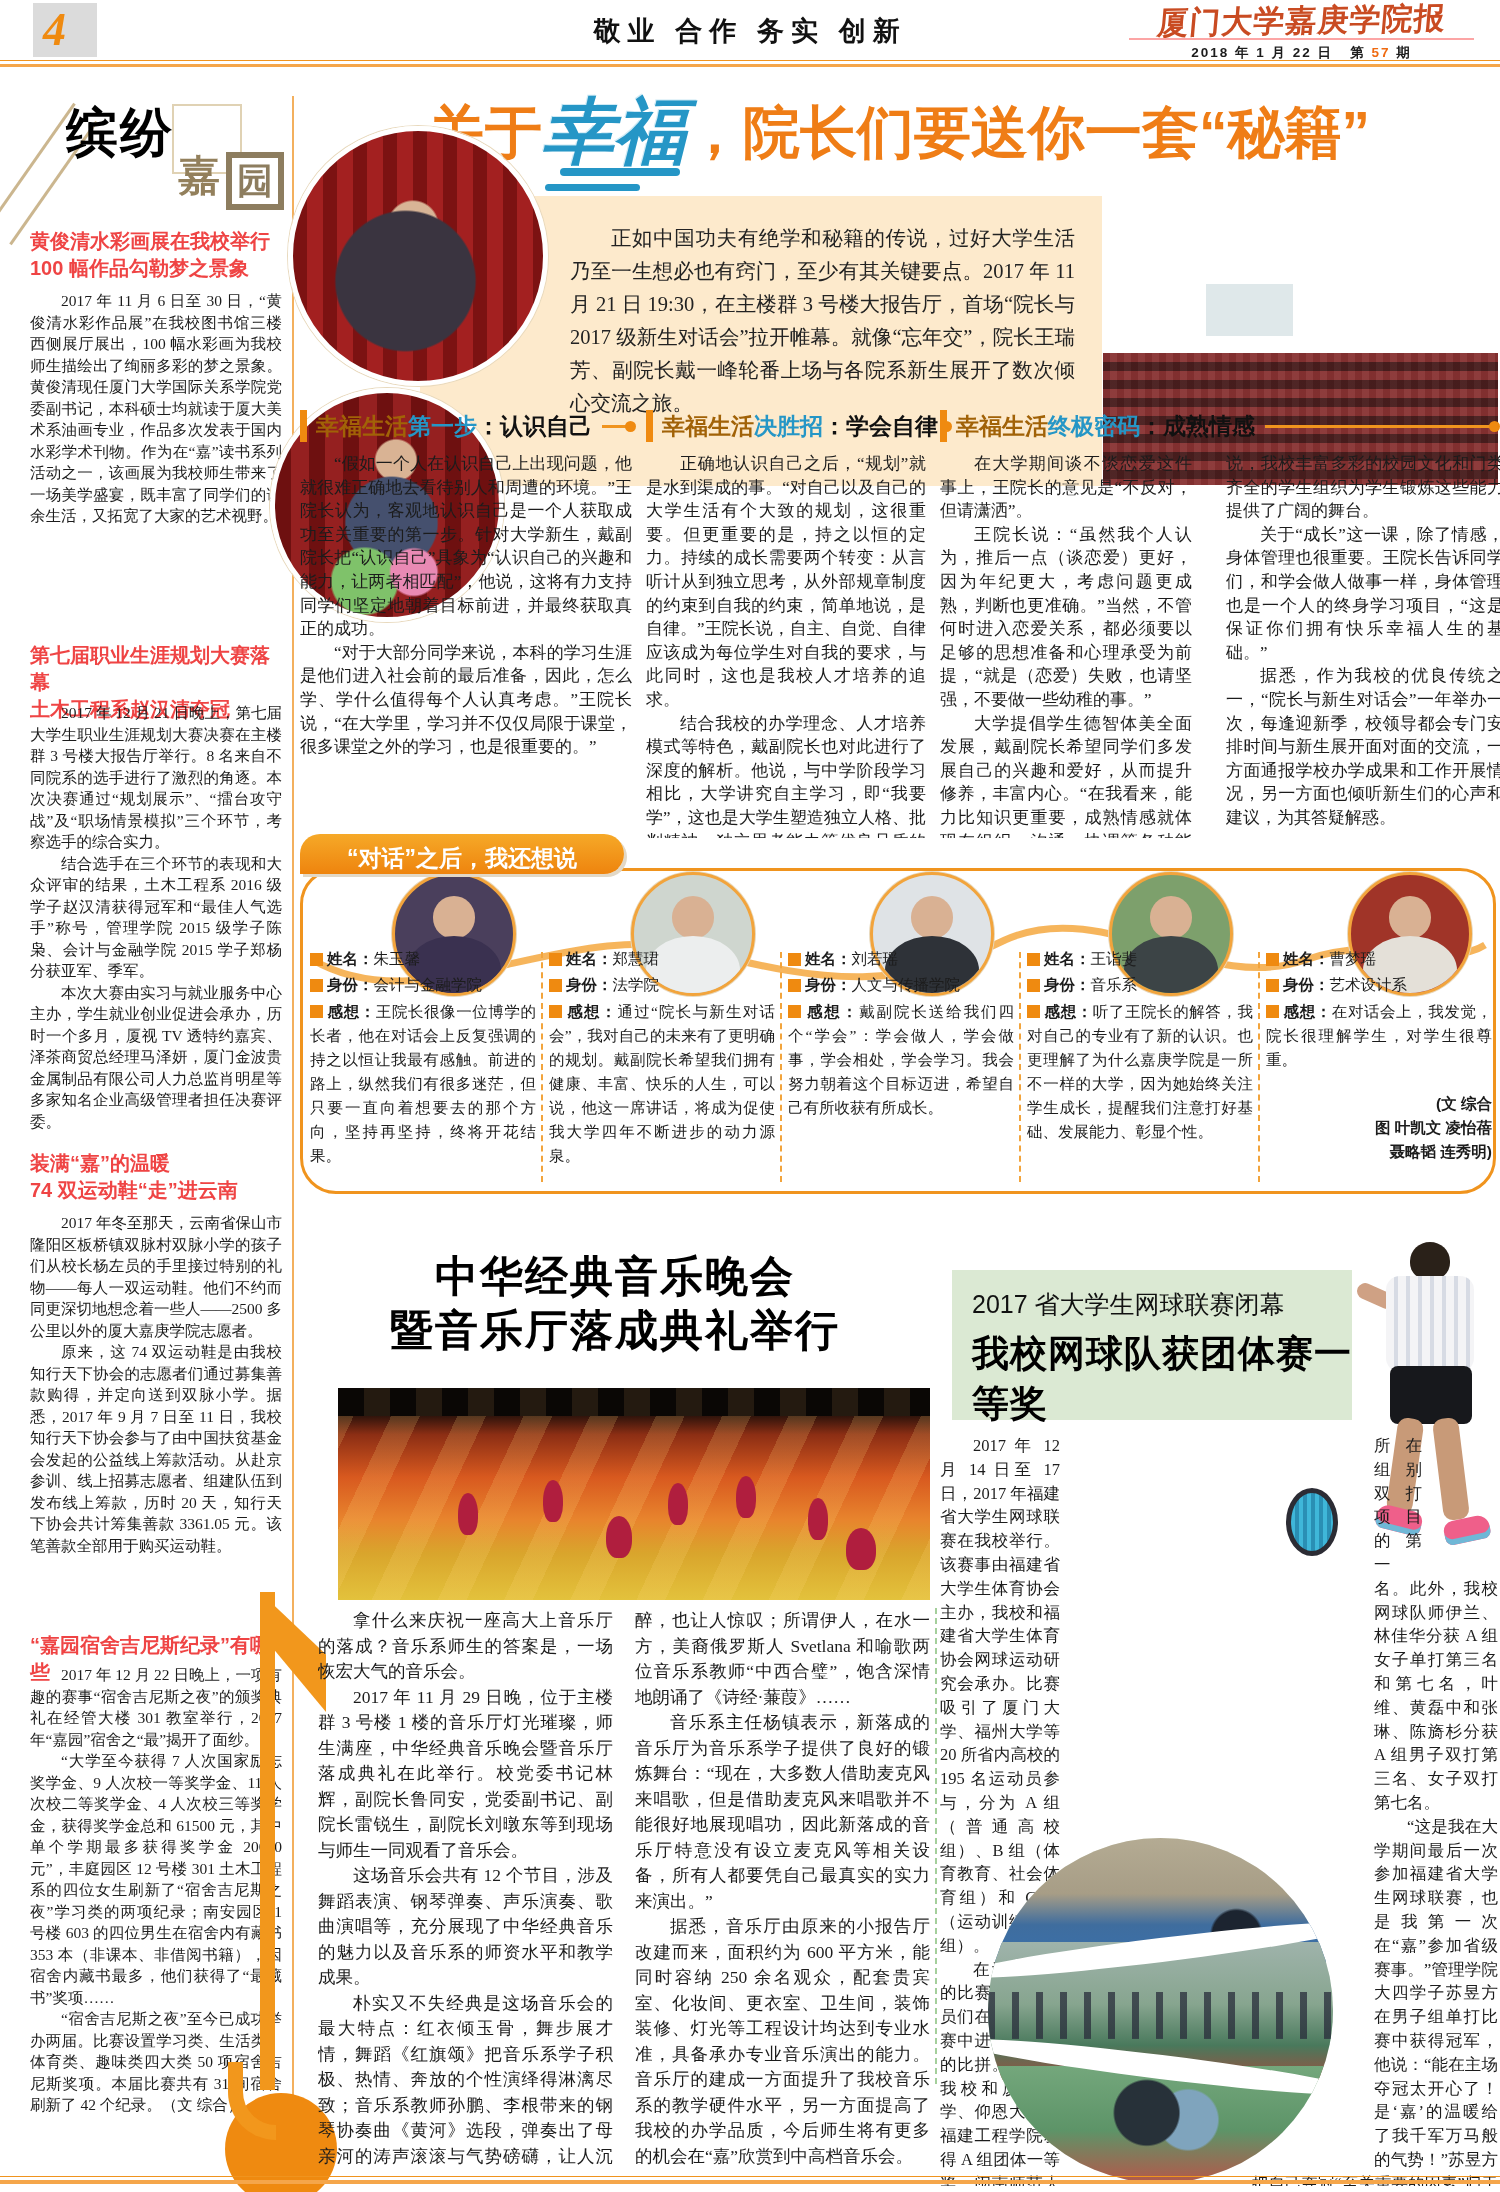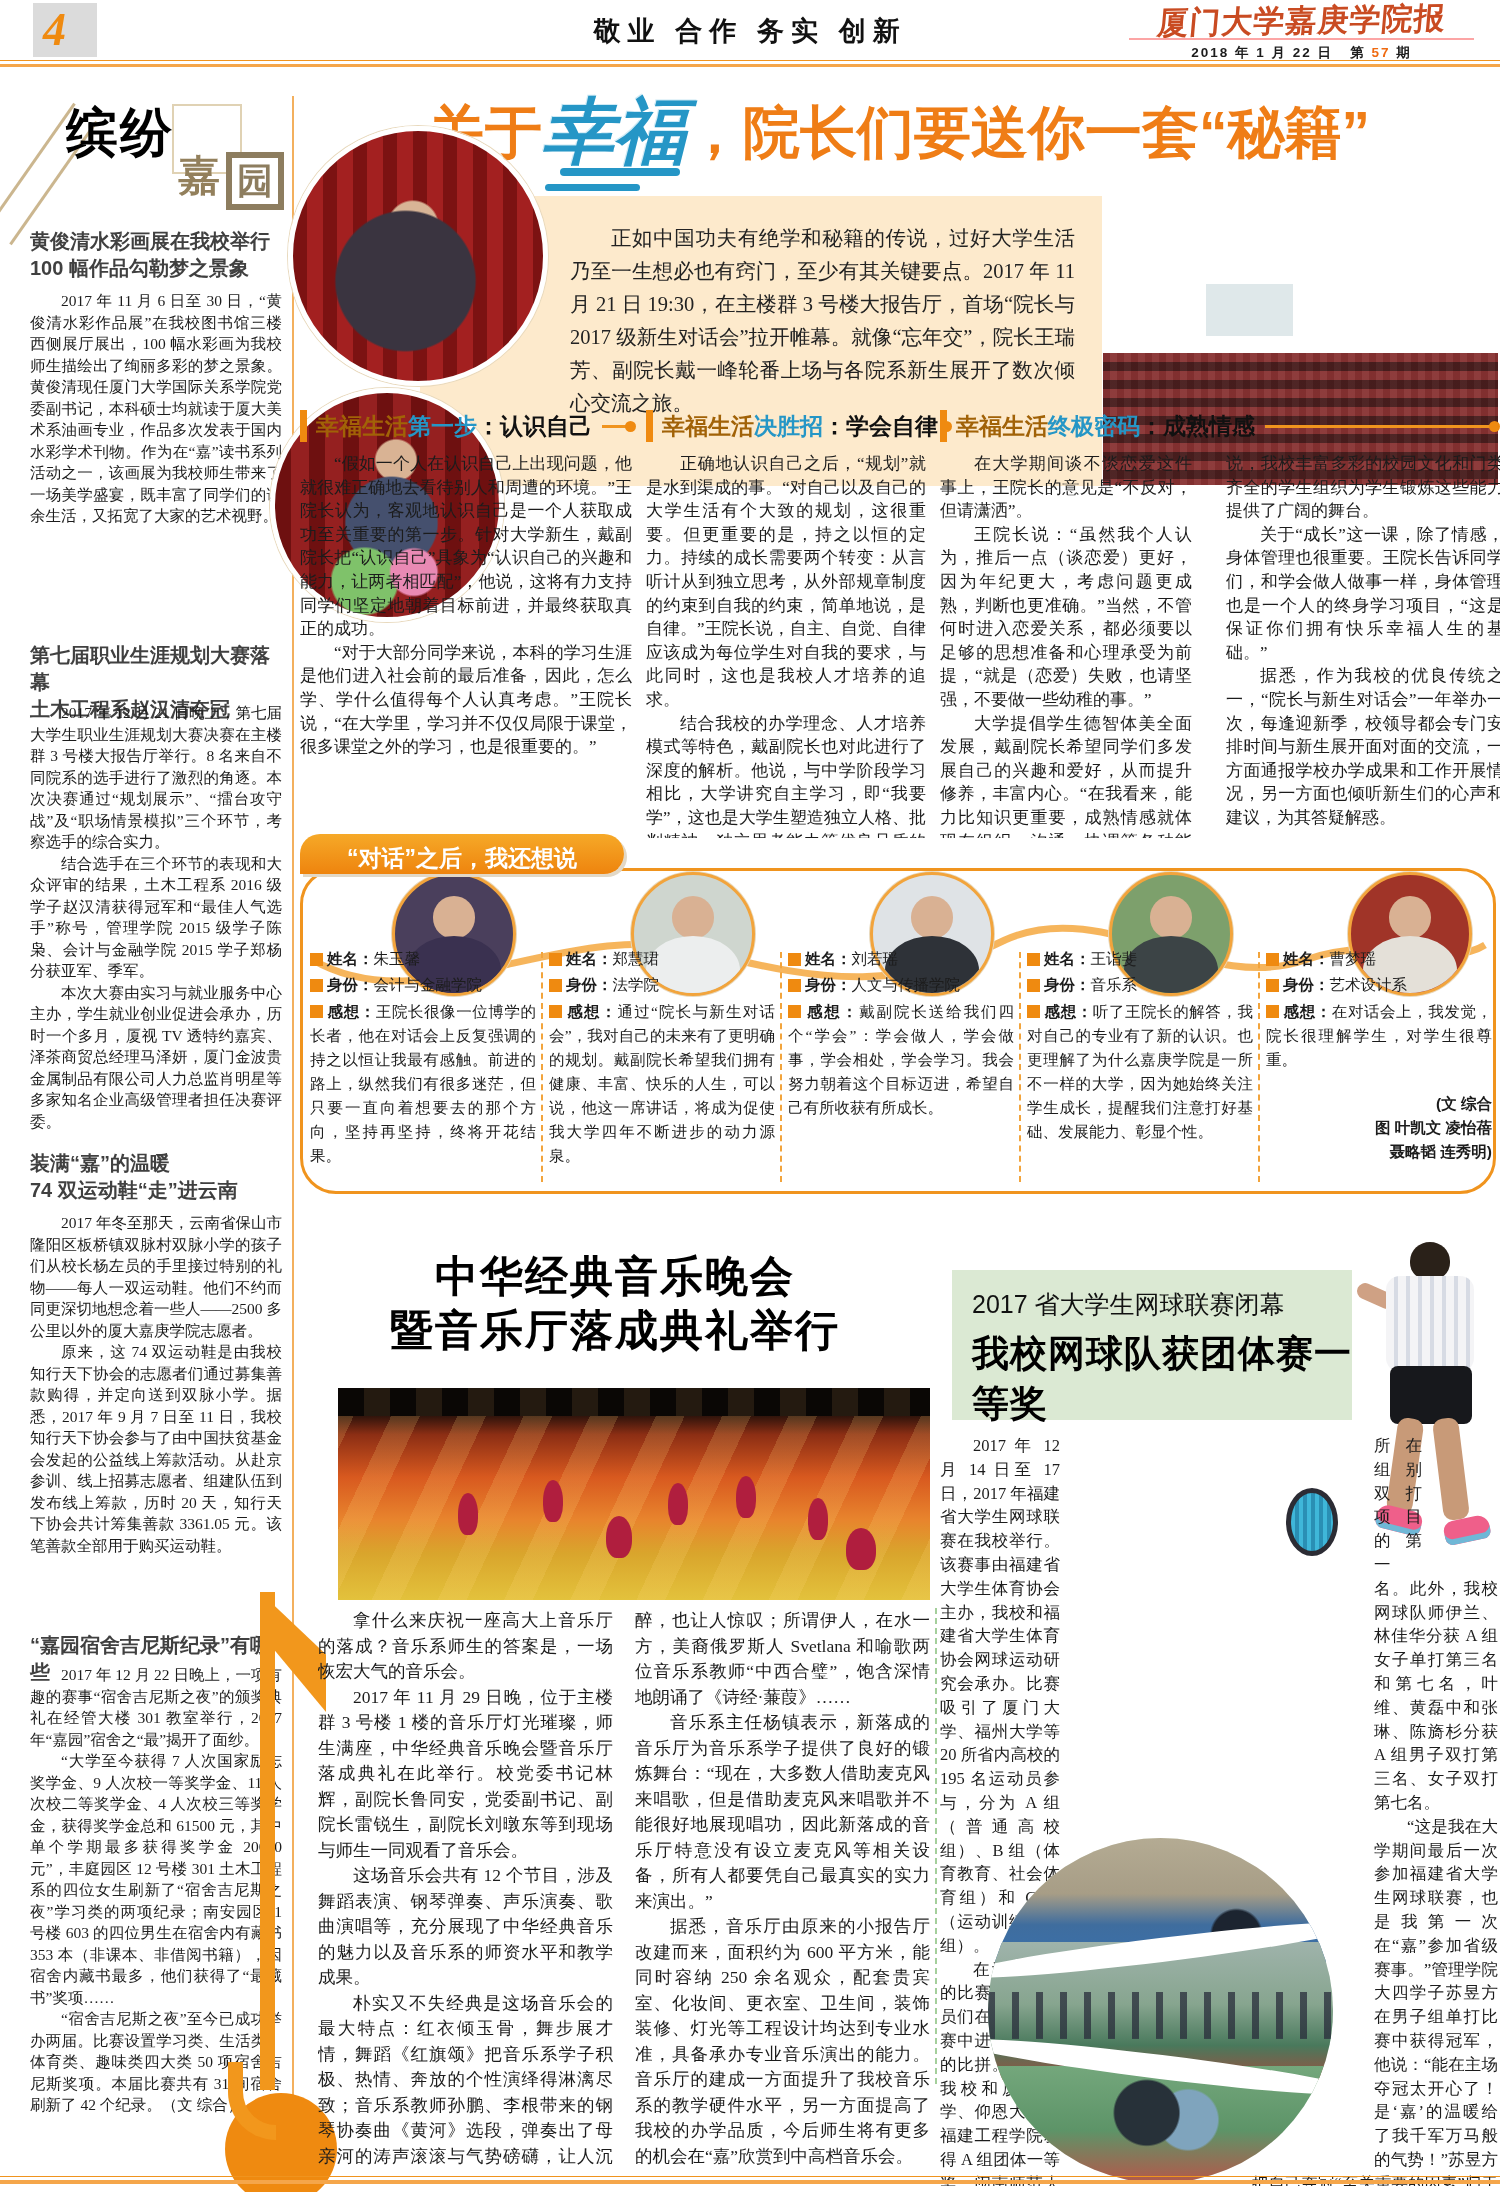--- a/index.html
+++ b/index.html
@@ -22,21 +22,21 @@
   .issue-no { color:#ef6a10; }
 
   
   .side-divider { left:292px; top:96px; width:2px; height:2076px; background:#f3b05e; }
   .logo-slash { width:3px; height:150px; background:#cbb68f; transform:rotate(35deg); }
   .logo-bin { left:66px; top:98px; font-size:52px; font-weight:bold; color:#000000; letter-spacing:2px; font-family:"Liberation Serif", serif; }
   .logo-sq { left:172px; top:104px; width:70px; height:70px; border:2px solid #e0d2b4; }
   .logo-jia { left:178px; top:148px; font-size:42px; font-weight:bold; color:#93805c; font-family:"Liberation Serif", serif; }
   .logo-yuan-box { left:226px; top:152px; width:58px; height:58px; border:6px solid #8d7d5f; background:#fff; text-align:center; }
   .logo-yuan { font-size:36px; font-weight:bold; color:#8d7d5f; line-height:46px; font-family:"Liberation Serif", serif; }
-  .sb-title { left:30px; width:252px; font-weight:bold; font-size:20px; line-height:1.35; font-family:"Liberation Sans", sans-serif; color:#404040; }
+  .sb-title { left:30px; width:252px; font-weight:bold; font-size:20px; line-height:1.35; font-family:"Liberation Sans", sans-serif; color:#ef4444; }
   .sb-body { left:30px; width:252px; font-size:15.5px; line-height:21.5px; overflow:hidden; }
   .sb-circle { left:225px; top:2093px; width:112px; height:112px; border-radius:50%; background:#ef8a10; }
 
   
   .headline { left:428px; top:80px; width:1070px; white-space:nowrap; font-weight:bold; font-family:"Liberation Sans", sans-serif; }
   .headline .hl-o { font-size:57px; color:#ef7d16; }
   .headline .hl-b { font-size:72px; color:#2596c6; position:relative; top:4px; text-shadow:2px 2px 0 #fff, -1px -1px 0 #cfeaf5; font-style:italic; }
   .hl-underline { left:560px; top:168px; width:120px; height:8px; background:#2596c6; border-radius:4px; }
   .hl-underline2 { left:545px; top:184px; width:95px; height:7px; background:#2596c6; border-radius:4px; }
   .intro-box { left:420px; top:196px; width:682px; height:290px; background:#fdeacc; }

